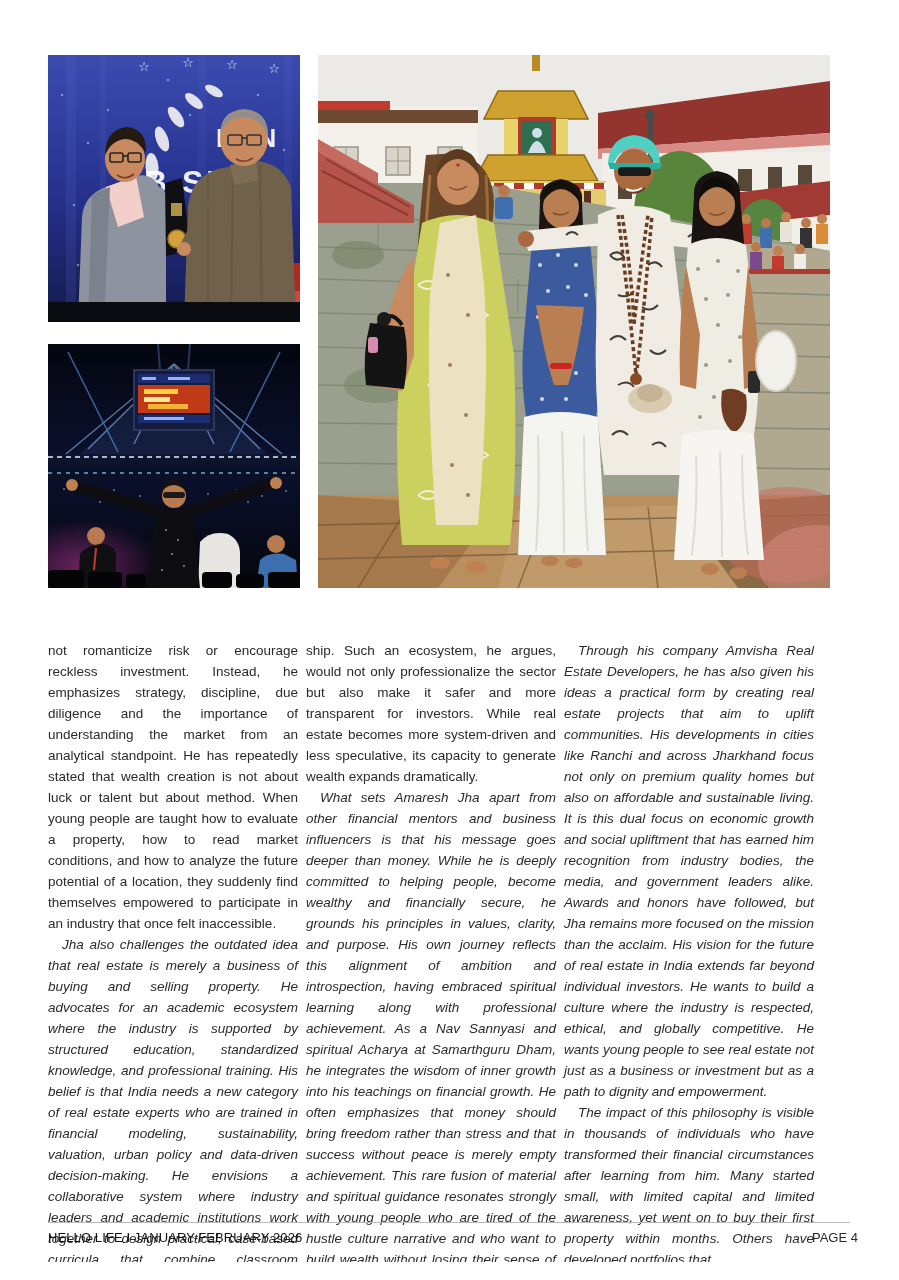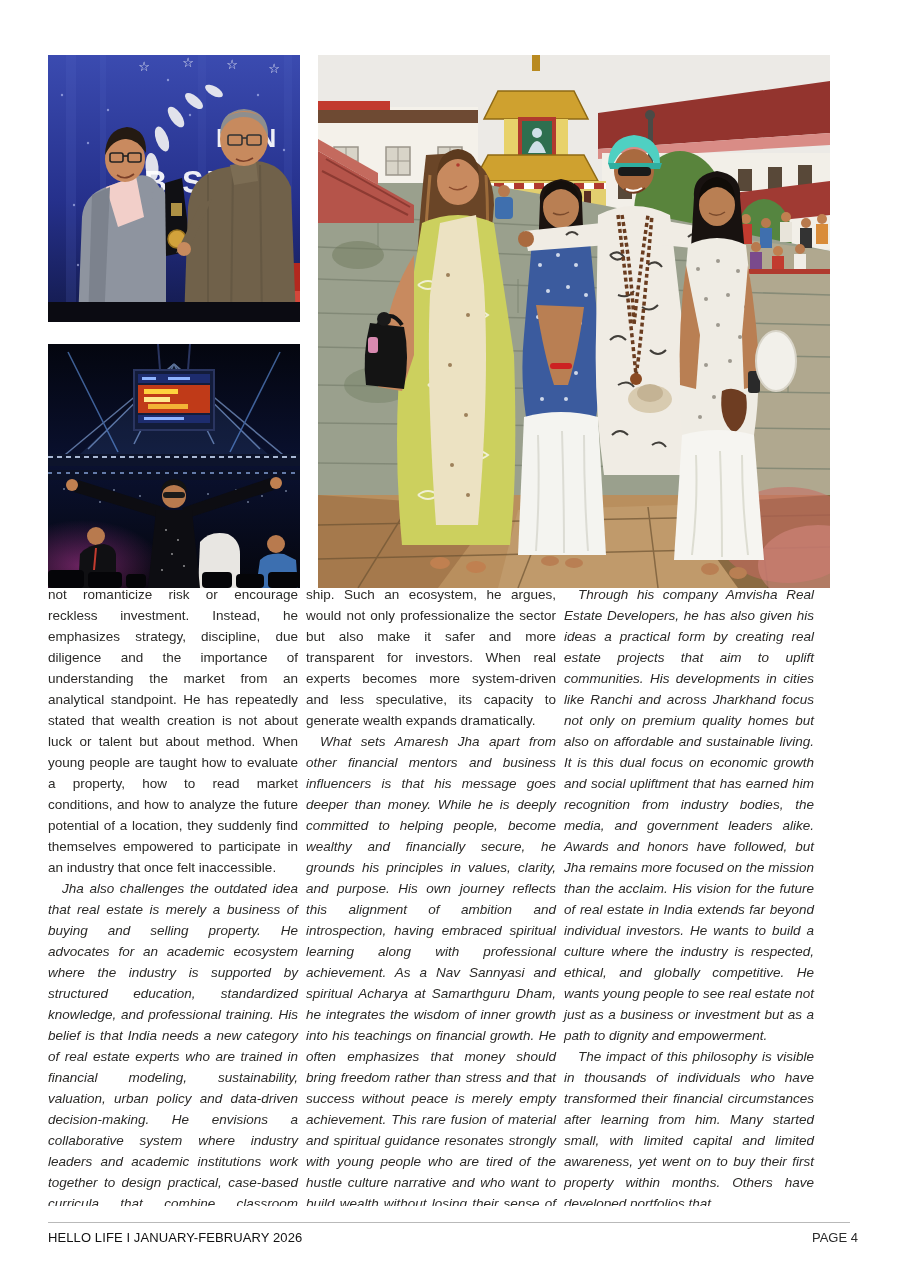--- a/index.html
+++ b/index.html
@@ -6,21 +6,21 @@
   body{
     width:899px;height:1280px;background:#ffffff;position:relative;
     font-family:"Liberation Sans",sans-serif;color:#2b2a28;overflow:hidden;
   }
   .photo{position:absolute;overflow:hidden;background:#ddd;}
   .photo svg{display:block;width:100%;height:100%;}
   #photo-award{left:48px;top:55px;width:252px;height:267px;}
   #photo-arena{left:48px;top:344px;width:252px;height:244px;}
   #photo-family{left:318px;top:55px;width:512px;height:533px;}
   .columns{
-    position:absolute;left:48px;top:584px;width:782px;height:622px;
+    position:absolute;left:48px;top:640px;width:782px;height:622px;
     display:flex;gap:8px;overflow:hidden;
   }
   .col{
     width:250px;text-align:justify;font-size:13.5px;line-height:21px;
     color:#2b2a28;hyphens:auto;-webkit-hyphens:auto;
   }
   .col p{margin:0;}
   .col p.indent{text-indent:14px;font-style:italic;}
   .footer-rule{position:absolute;left:48px;top:1222px;width:802px;height:0;border-top:1px solid #b9b9b9;}
   .footer{
@@ -533,21 +533,21 @@
     </g>
   </svg>
 </div>
 
 <div class="columns">
   <div class="col">
     <p>not romanticize risk or encourage reckless investment. Instead, he emphasizes strategy, discipline, due diligence and the importance of understanding the market from an analytical standpoint. He has repeatedly stated that wealth creation is not about luck or talent but about method. When young people are taught how to evaluate a property, how to read market conditions, and how to analyze the future potential of a location, they suddenly find themselves empowered to participate in an industry that once felt inaccessible.</p>
     <p class="indent">Jha also challenges the outdated idea that real estate is merely a business of buying and selling property. He advocates for an academic ecosystem where the industry is supported by structured education, standardized knowledge, and professional training. His belief is that India needs a new category of real estate experts who are trained in financial modeling, sustainability, valuation, urban policy and data-driven decision-making. He envisions a collaborative system where industry leaders and academic institutions work together to design practical, case-based curricula that combine classroom knowledge with field exposure, internships, and mentor-</p>
   </div>
   <div class="col">
-    <p>ship. Such an ecosystem, he argues, would not only professionalize the sector but also make it safer and more transparent for investors. When real experts becomes more system-driven and less speculative, its capacity to generate wealth expands dramatically.</p>
+    <p>ship. Such an ecosystem, he argues, would not only professionalize the sector but also make it safer and more transparent for investors. While real estate becomes more system-driven and less speculative, its capacity to generate wealth expands dramatically.</p>
     <p class="indent">What sets Amaresh Jha apart from other financial mentors and business influencers is that his message goes deeper than money. While he is deeply committed to helping people, become wealthy and financially secure, he grounds his principles in values, clarity, and purpose. His own journey reflects this alignment of ambition and introspection, having embraced spiritual learning along with professional achievement. As a Nav Sannyasi and spiritual Acharya at Samarthguru Dham, he integrates the wisdom of inner growth into his teachings on financial growth. He often emphasizes that money should bring freedom rather than stress and that success without peace is merely empty achievement. This rare fusion of material and spiritual guidance resonates strongly with young people who are tired of the hustle culture narrative and who want to build wealth without losing their sense of self.</p>
   </div>
   <div class="col">
     <p class="indent">Through his company Amvisha Real Estate Developers, he has also given his ideas a practical form by creating real estate projects that aim to uplift communities. His developments in cities like Ranchi and across Jharkhand focus not only on premium quality homes but also on affordable and sustainable living. It is this dual focus on economic growth and social upliftment that has earned him recognition from industry bodies, the media, and government leaders alike. Awards and honors have followed, but Jha remains more focused on the mission than the acclaim. His vision for the future of real estate in India extends far beyond individual investors. He wants to build a culture where the industry is respected, ethical, and globally competitive. He wants young people to see real estate not just as a business or investment but as a path to dignity and empowerment.</p>
     <p class="indent">The impact of this philosophy is visible in thousands of individuals who have transformed their financial circumstances after learning from him. Many started small, with limited capital and limited awareness, yet went on to buy their first property within months. Others have developed portfolios that</p>
   </div>
 </div>
 
 <div class="footer-rule"></div>
 <div class="footer">

